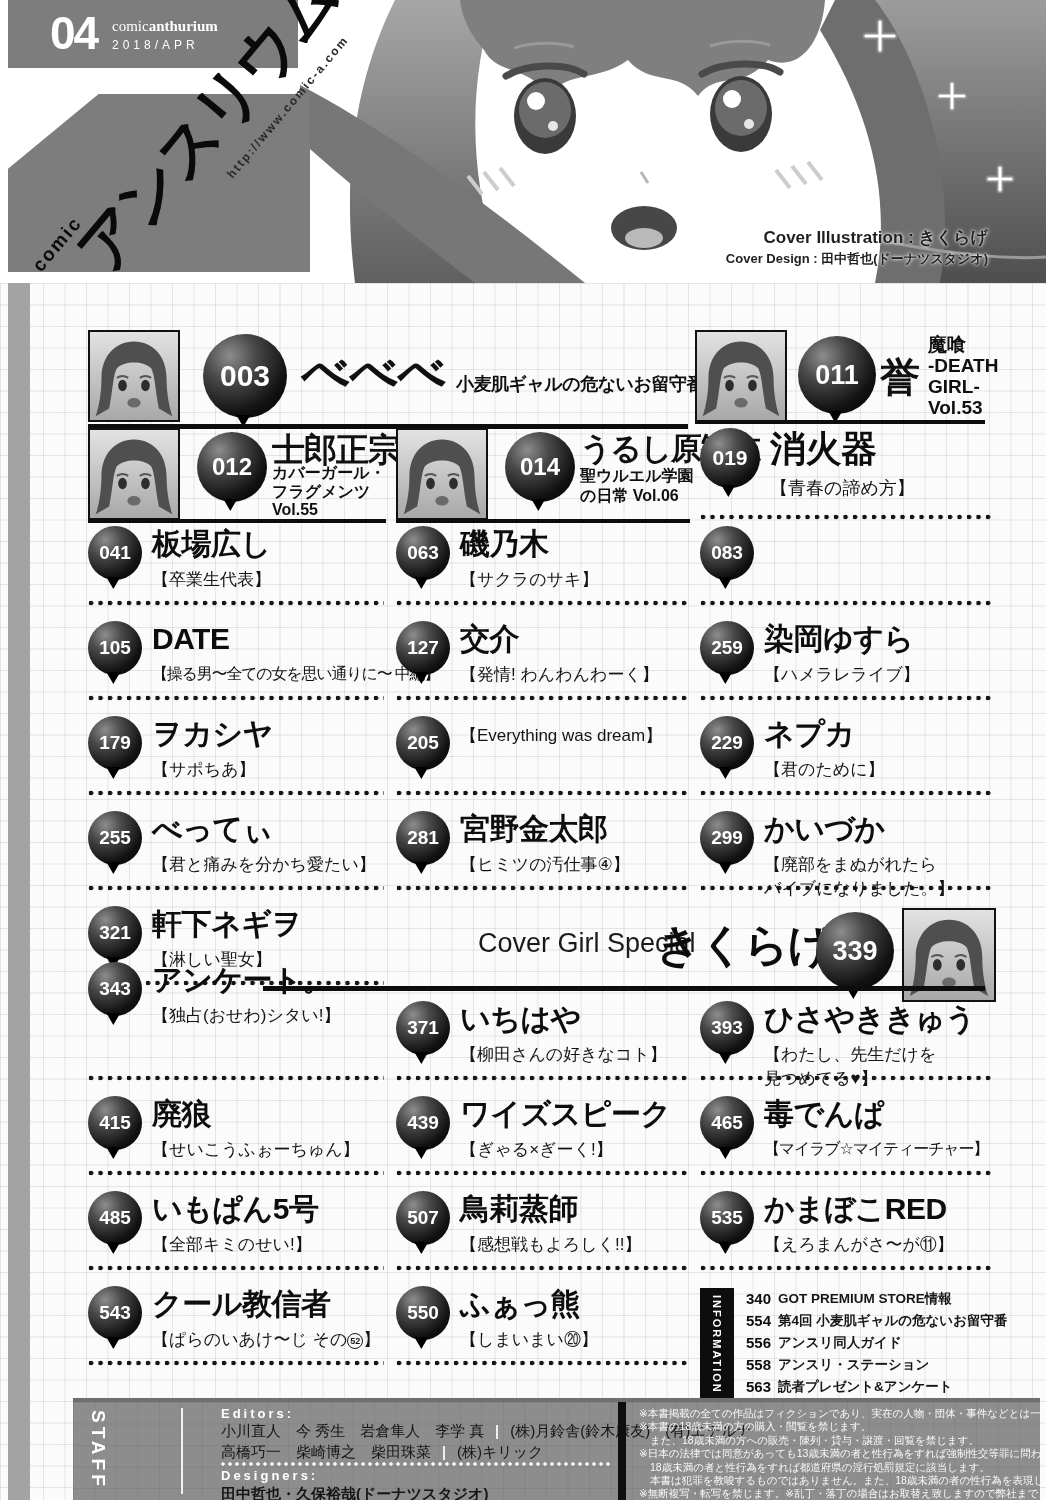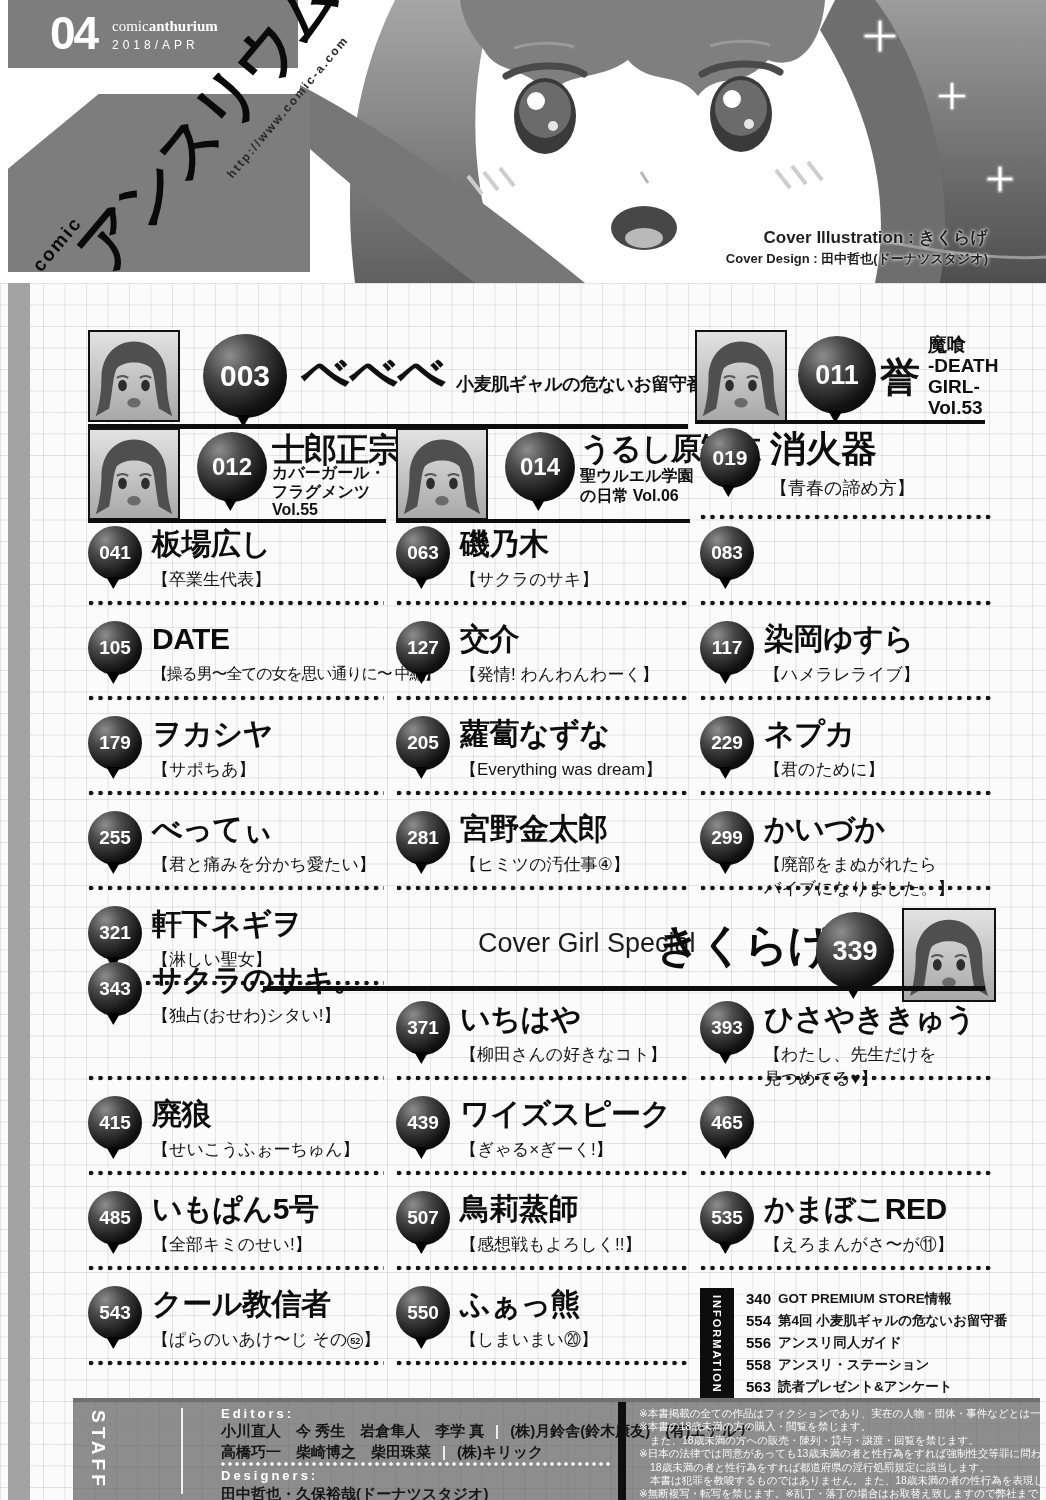--- a/index.html
+++ b/index.html
@@ -85,21 +85,21 @@
   .panel{position:absolute;left:73px;top:1398px;width:967px;height:102px;background:#8d8d8d;
     border-top:4px solid #6f6f6f;box-sizing:border-box;
     background-image:
       linear-gradient(to right, rgba(0,0,0,.06) 1px, transparent 1px),
       linear-gradient(to bottom, rgba(0,0,0,.06) 1px, transparent 1px);
     background-size:21.5px 21.5px;}
   .staff-label{position:absolute;left:14px;top:8px;writing-mode:vertical-rl;text-orientation:mixed;
     color:#fff;font-size:19px;font-weight:800;letter-spacing:4px;height:84px;}
   .staff-vline{position:absolute;left:108px;top:6px;width:2px;height:86px;background:#f2f2f2;}
   .ed-label{position:absolute;left:148px;top:4px;color:#fff;font-size:13px;font-weight:700;letter-spacing:3px;}
-  .ed-row{position:absolute;left:148px;display:flex;align-items:center;font-size:15px;font-weight:700;color:#151515;white-space:nowrap;}
+  .ed-row{position:absolute;left:148px;display:flex;align-items:center;font-size:15px;font-weight:400;color:#151515;white-space:nowrap;}
   .ed-div{width:2px;height:14px;background:#eee;margin:0 12px;}
   .wdots{position:absolute;left:148px;top:60px;width:392px;height:4px;
     background-image:radial-gradient(circle at 2px 2px,#f5f5f5 1.5px,transparent 1.9px);
     background-size:7px 4px;background-repeat:repeat-x;}
   .dg-label{position:absolute;left:148px;top:66px;color:#fff;font-size:13px;font-weight:700;letter-spacing:3px;}
   .dg-names{position:absolute;left:148px;top:83px;font-size:15px;font-weight:800;color:#151515;white-space:nowrap;}
   .panel-bar{position:absolute;left:545px;top:0;width:8px;height:98px;background:#0f0f0f;}
   .fineprint{position:absolute;left:566px;top:5px;width:396px;color:#fafafa;font-size:10.5px;line-height:13.4px;font-weight:500;}
   .fineprint div{white-space:nowrap;}
   .fp-indent{padding-left:11px;}
@@ -305,21 +305,21 @@
     <div class="balloon b54">
         <span>127</span>
       </div>
     <div class="ebody">
         <div class="ename">交介</div>
       <div class="esub">【発情! わんわんわーく】</div>
       </div>
   </div>
   <div class="entry" style="left:700px;top:621px">
     <div class="balloon b54">
-        <span>117</span>
+        <span>259</span>
       </div>
     <div class="ebody">
         <div class="ename">染岡ゆすら</div>
       <div class="esub">【ハメラレライブ】</div>
       </div>
   </div>
   <div class="dot" style="left:88px;top:695px;width:296px"></div>
   <div class="dot" style="left:396px;top:695px;width:294px"></div>
   <div class="dot" style="left:700px;top:695px;width:295px"></div>
 
@@ -330,21 +330,20 @@
     <div class="ebody">
         <div class="ename">ヲカシヤ</div>
       <div class="esub">【サポちあ】</div>
       </div>
   </div>
   <div class="entry" style="left:396px;top:716px">
     <div class="balloon b54">
         <span>205</span>
       </div>
     <div class="ebody">
-        <div class="ename">蘿蔔なずな</div>
       <div class="esub">【Everything was dream】</div>
       </div>
   </div>
   <div class="entry" style="left:700px;top:716px">
     <div class="balloon b54">
         <span>229</span>
       </div>
     <div class="ebody">
         <div class="ename">ネプカ</div>
       <div class="esub">【君のために】</div>
@@ -407,21 +406,21 @@
         <use href="#portrait"></use>
       </svg>
     </div>
   <div class="uline" style="left:263px;top:986px;width:722px;height:5px"></div>
 
   <div class="entry" style="left:88px;top:962px">
     <div class="balloon b54">
         <span>343</span>
       </div>
     <div class="ebody">
-        <div class="ename">サクラのサキ。</div>
+        <div class="ename">アンケート。</div>
       <div class="esub">【独占(おせわ)シタい!】</div>
       </div>
   </div>
   <div class="entry" style="left:396px;top:1001px">
     <div class="balloon b54">
         <span>371</span>
       </div>
     <div class="ebody">
         <div class="ename">いちはや</div>
       <div class="esub">【柳田さんの好きなコト】</div>
@@ -455,20 +454,24 @@
         <span>439</span>
       </div>
     <div class="ebody">
         <div class="ename">ワイズスピーク</div>
       <div class="esub">【ぎゃる×ぎーく!】</div>
       </div>
   </div>
   <div class="entry" style="left:700px;top:1096px">
     <div class="balloon b54">
         <span>465</span>
+      </div>
+    <div class="ebody">
+        <div class="ename">毒でんぱ</div>
+      <div class="esub tight">【マイラブ☆マイティーチャー】</div>
       </div>
   </div>
   <div class="dot" style="left:88px;top:1170px;width:296px"></div>
   <div class="dot" style="left:396px;top:1170px;width:294px"></div>
   <div class="dot" style="left:700px;top:1170px;width:295px"></div>
 
   <div class="entry" style="left:88px;top:1191px">
     <div class="balloon b54">
         <span>485</span>
       </div>

